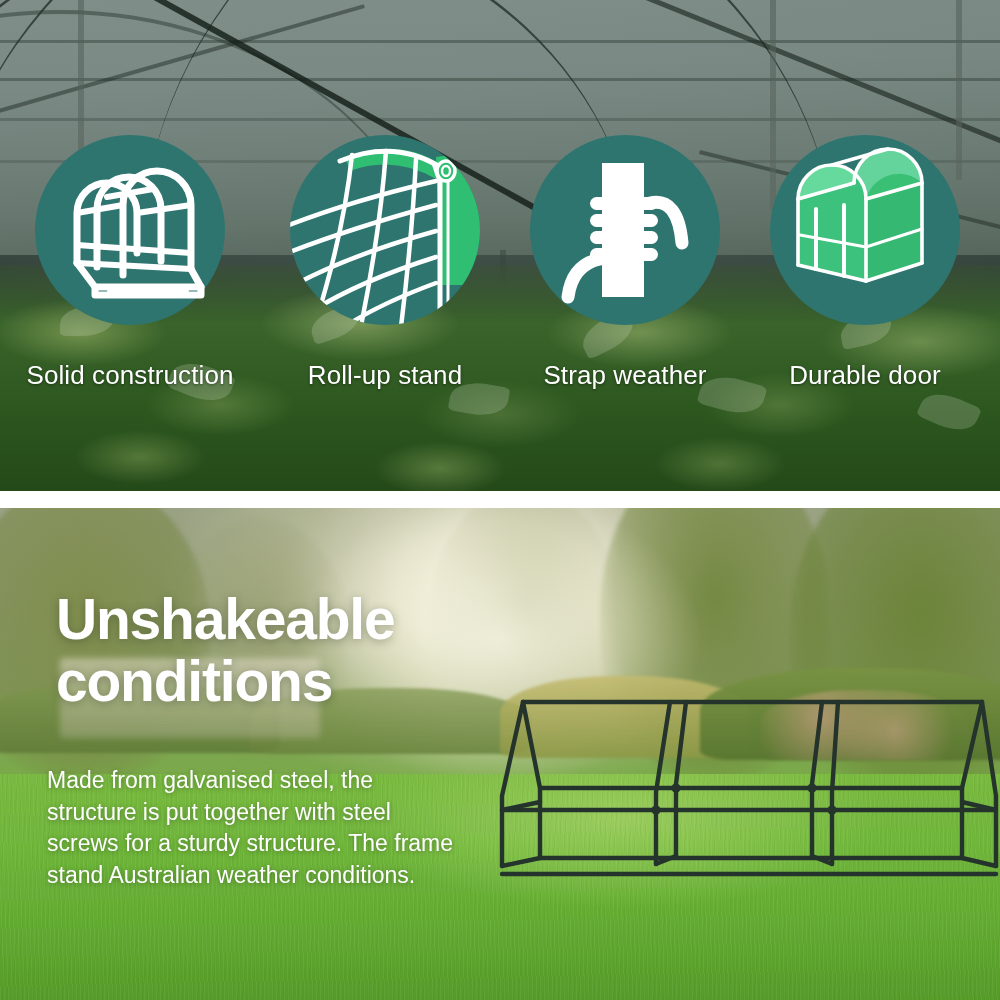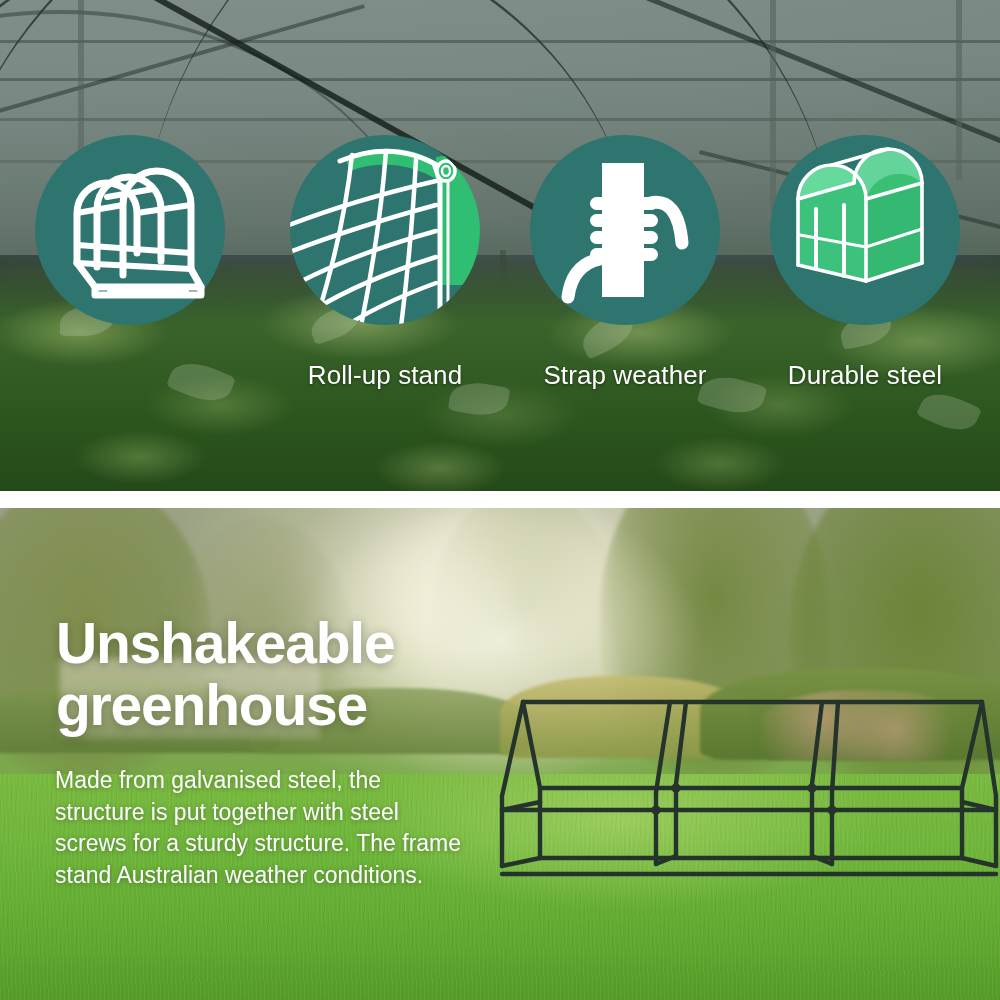--- a/index.html
+++ b/index.html
@@ -131,21 +131,21 @@
   #headline{
     position:absolute;left:56px;top:600px;
     font-size:57px;line-height:62px;
     font-weight:bold;color:#ffffff;
     letter-spacing:-1.2px;
     text-shadow:0 2px 10px rgba(40,50,30,.38);
     z-index:4;
   }
   #headline .ln{display:block;}
   #bodycopy{
-    position:absolute;left:55px;top:765px;width:420px;
+    position:absolute;left:47px;top:765px;width:420px;
     font-size:23px;line-height:31.5px;color:#ffffff;
     text-shadow:0 1px 5px rgba(40,50,30,.45);
     z-index:4;
   }
   #bodycopy .ln{display:block;white-space:nowrap;}
 
   #frame-svg{
     position:absolute;left:490px;top:180px;width:515px;height:200px;z-index:3;
   }
 </style>
@@ -300,23 +300,24 @@
 
           <path d="M30 100 L96 112" stroke-width="3"></path>
           <path d="M96 112 L152 94" stroke-width="3"></path>
 
           <path d="M46 74 L46 134" stroke-width="4"></path>
           <path d="M74 70 L74 141" stroke-width="4"></path>
         </g>
       </svg>
     </div>
 
+    <div class="feat-label" style="left:0px;">Solid construction</div>
     <div class="feat-label" style="left:255px;">Roll-up stand</div>
     <div class="feat-label" style="left:495px;">Strap weather</div>
-    <div class="feat-label" style="left:735px;">Durable steel</div>
+    <div class="feat-label" style="left:735px;">Durable door</div>
   </div>
 
   <div id="divider"></div>
 
   <div id="bottom-panel">
     <div class="gard-base"></div>
 
     <div class="tree" style="left:-40px;top:-30px;width:250px;height:300px;background:radial-gradient(ellipse at 50% 45%, rgba(126,140,74,.92), rgba(120,136,70,.55) 62%, rgba(120,136,70,0) 80%);"></div>
     <div class="tree" style="left:600px;top:-60px;width:230px;height:330px;background:radial-gradient(ellipse at 50% 45%, rgba(112,132,60,.92), rgba(112,132,60,.5) 62%, rgba(112,132,60,0) 80%);"></div>
     <div class="tree" style="left:790px;top:-50px;width:260px;height:340px;background:radial-gradient(ellipse at 50% 45%, rgba(106,130,54,.95), rgba(106,130,54,.55) 62%, rgba(106,130,54,0) 80%);"></div>
@@ -373,23 +374,23 @@
       </g>
 
       <g fill="#24332B">
         <circle cx="186" cy="100" r="4.6"></circle>
         <circle cx="322" cy="100" r="4.6"></circle>
         <circle cx="166" cy="122" r="4.6"></circle>
         <circle cx="342" cy="122" r="4.6"></circle>
       </g>
     </svg>
 
-    <div id="headline" style="top:104px;">
+    <div id="headline" style="top:80px;">
       <span class="ln">Unshakeable</span>
-      <span class="ln">greenhouse</span>
+      <span class="ln">conditions</span>
     </div>
 
     <div id="bodycopy" style="top:257px;">
       <span class="ln">Made from galvanised steel, the</span>
       <span class="ln">structure is put together with steel</span>
       <span class="ln">screws for a sturdy structure. The frame</span>
       <span class="ln">stand Australian weather conditions.</span>
     </div>
   </div>
 

